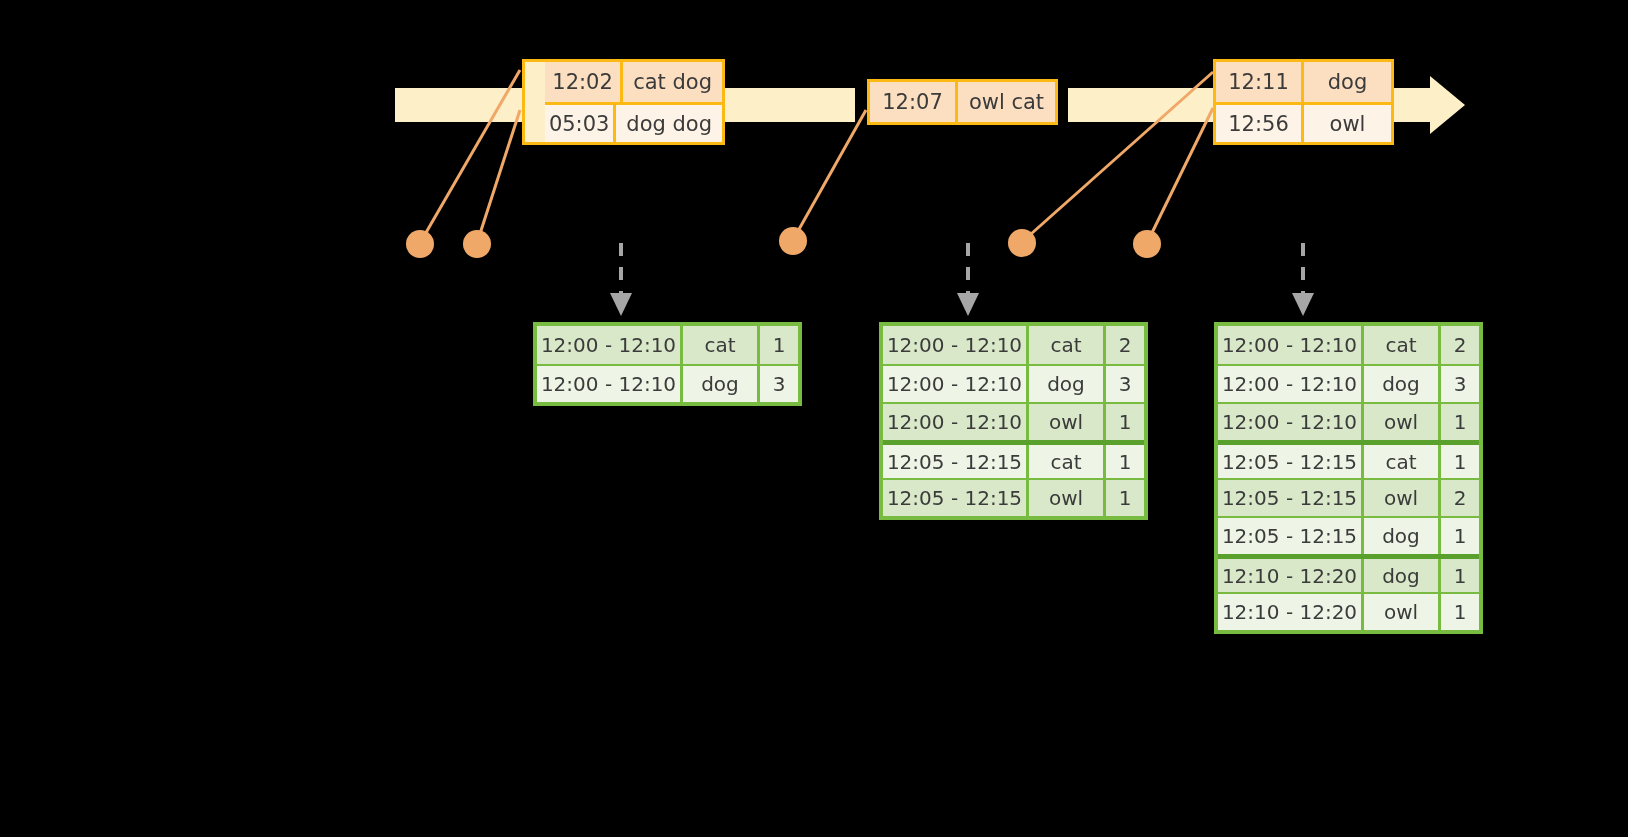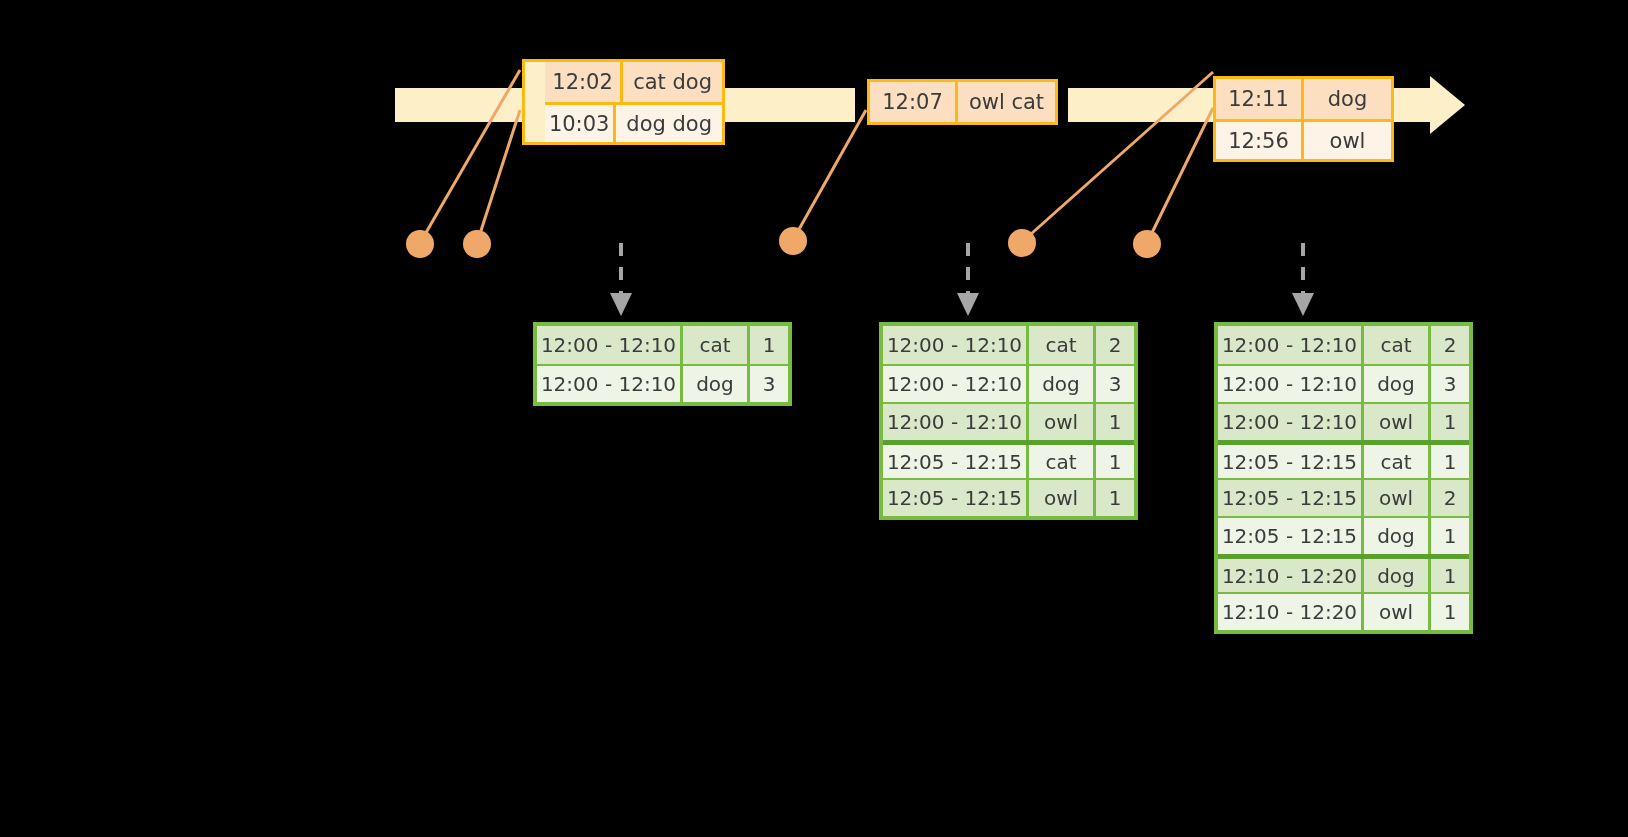--- a/index.html
+++ b/index.html
@@ -114,21 +114,21 @@
   .cell {
     display: flex;
     align-items: center;
     justify-content: center;
     font-size: 20px;
     color: #3b3b3b;
     box-sizing: border-box;
     white-space: nowrap;
   }
   .c-window { width: 146px; border-right: 3px solid #77bb41; }
-  .c-key    { width: 67px;  border-right: 3px solid #77bb41; }
+  .c-key    { width: 77px;  border-right: 3px solid #77bb41; }
   .c-count  { width: 38px; }
 </style>
 </head>
 <body>
 
 <div id="stage">
 
   <div class="timeline-bar" style="left:395px; top:88px; width:460px;"></div>
   <div class="timeline-bar" style="left:1068px; top:88px; width:152px;"></div>
   <div class="timeline-bar" style="left:1393px; top:88px; width:40px;"></div>
@@ -163,33 +163,33 @@
       <polygon points="1292,293 1314,293 1303,316" fill="#a6a6a6"></polygon>
     </g>
   </svg>
 
   <div class="event-box" style="left:522px; top:59px; width:203px;padding-left:20px;">
     <div class="event-row shade">
       <div class="ev-time">12:02</div>
       <div class="ev-val">cat dog</div>
     </div>
     <div class="event-row plain">
-      <div class="ev-time">10:03</div>
+      <div class="ev-time">05:03</div>
       <div class="ev-val">dog dog</div>
     </div>
   </div>
 
   <div class="event-box" style="left:867px; top:79px; width:191px;">
     <div class="event-row shade">
       <div class="ev-time">12:07</div>
       <div class="ev-val">owl cat</div>
     </div>
   </div>
 
-  <div class="event-box" style="left:1213px; top:76px; width:181px;">
+  <div class="event-box" style="left:1213px; top:59px; width:181px;">
     <div class="event-row shade">
       <div class="ev-time">12:11</div>
       <div class="ev-val">dog</div>
     </div>
     <div class="event-row plain">
       <div class="ev-time">12:56</div>
       <div class="ev-val">owl</div>
     </div>
   </div>
 

